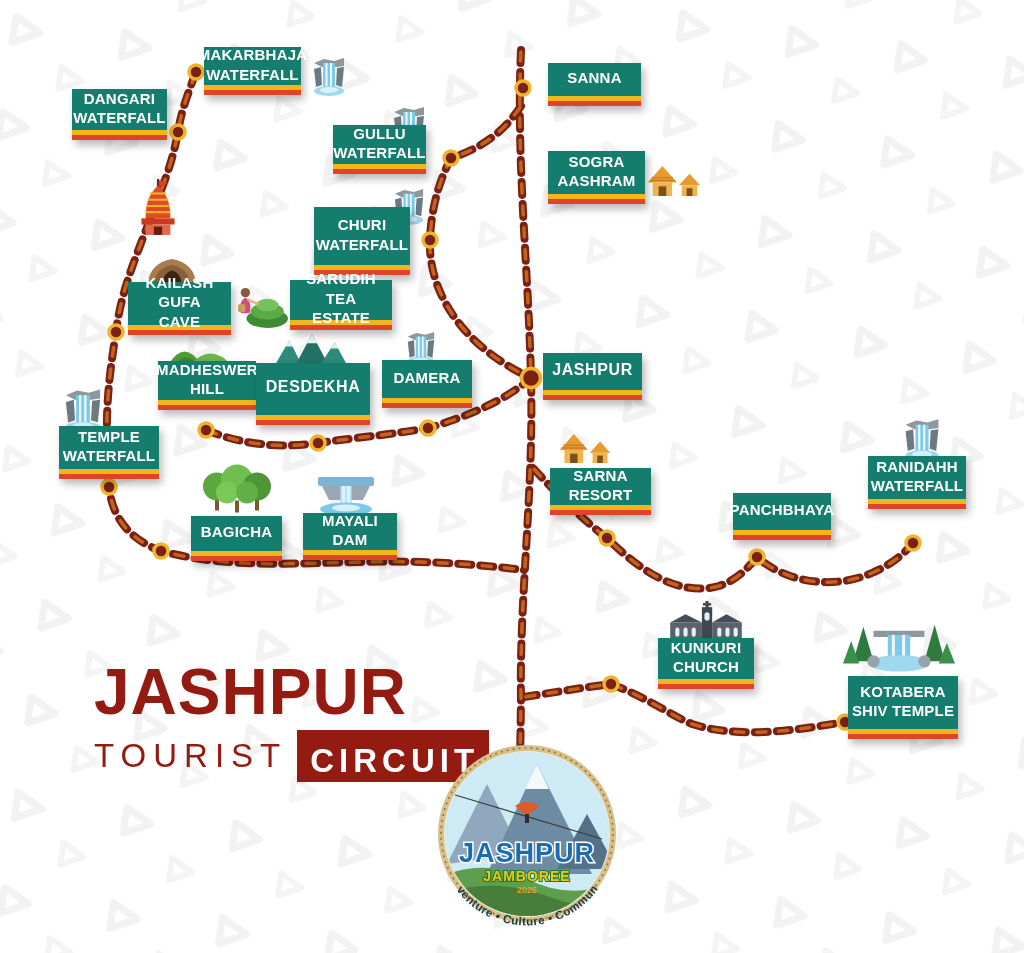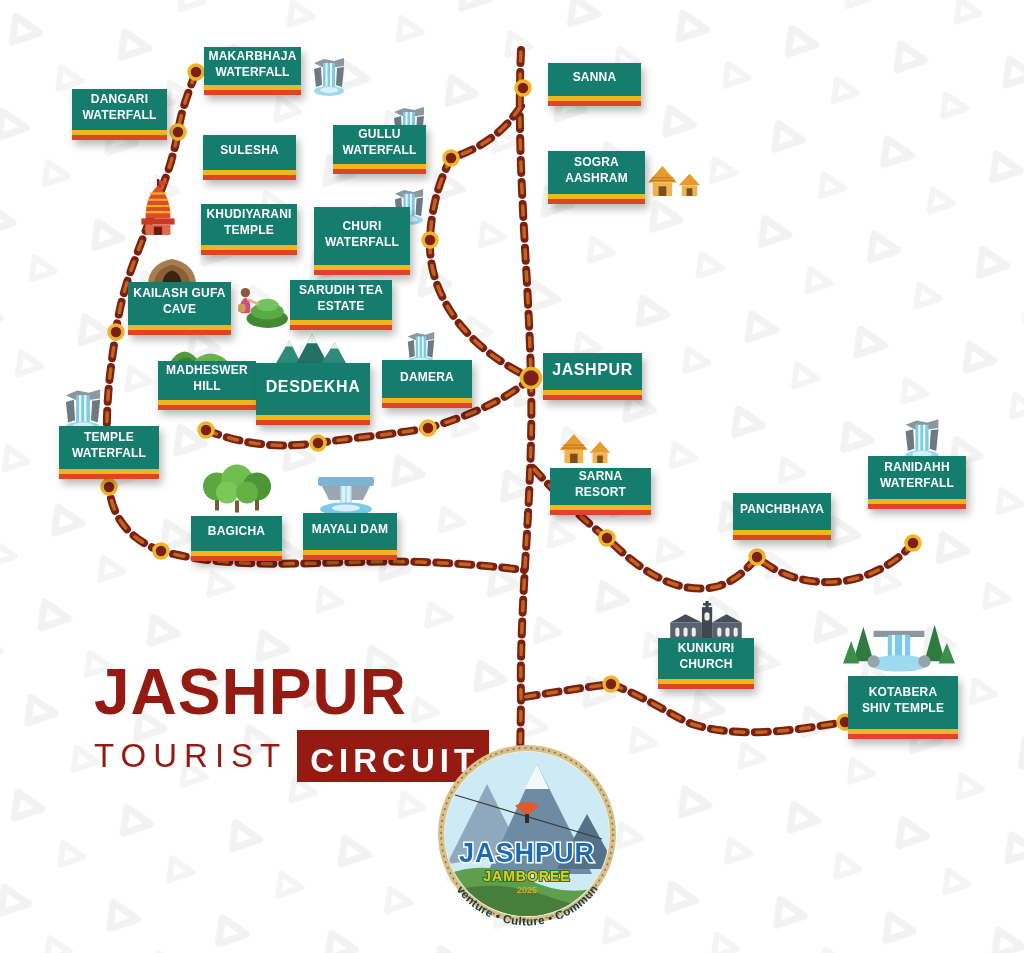--- a/index.html
+++ b/index.html
@@ -7,21 +7,21 @@
   svg.map-layer{position:absolute;left:0;top:0;width:1024px;height:953px;}
 
   .road-base{fill:none;stroke:var(--road-dark,#7a2113);stroke-width:8;stroke-linecap:round;stroke-dasharray:13 9;}
   .road-top{fill:none;stroke:var(--road-light,#c2641e);stroke-width:3.5;stroke-linecap:round;stroke-dasharray:9 13;stroke-dashoffset:-2;}
   .node{fill:var(--node-fill,#7a2113);stroke:var(--node-ring,#f0b429);stroke-width:3.5;}
 
   .badge{
     position:absolute;box-sizing:border-box;
     background:var(--badge-bg,#157d6e);color:#fff;
     display:flex;align-items:center;justify-content:center;text-align:center;
-    font-weight:700;font-size:12px;line-height:1.3;letter-spacing:.2px;
+    font-weight:700;font-size:15px;line-height:1.3;letter-spacing:.2px;
     white-space:pre-line;padding:3px 3px 11px;
     border-bottom:5px solid var(--badge-stripe-red,#e04428);
     box-shadow:inset 0 -5px 0 var(--badge-stripe-yellow,#f2b51c), 3px 5px 8px rgba(0,0,0,.28);
   }
   .badge.lg{font-size:16px;letter-spacing:.6px;}
 
   .title-block{position:absolute;left:94px;top:660px;}
   .title-main{font-size:64px;font-weight:900;color:var(--title-red,#931b12);line-height:1;letter-spacing:1px;}
   .title-sub{display:flex;align-items:stretch;gap:10px;margin-top:6px;}
   .title-tourist{font-size:33px;font-weight:400;color:var(--title-red,#931b12);letter-spacing:7px;display:flex;align-items:center;}
@@ -205,27 +205,24 @@
       <use href="#sym-church" x="668" y="600" width="76" height="45"></use>
       <use href="#sym-falls-scene" x="843" y="610" width="112" height="64"></use>
     </g>
   </svg>
 
   <div class="badge" style="left:204px;top:47px;width:97px;height:48px">MAKARBHAJA
 WATERFALL</div>
   <div class="badge" style="left:72px;top:89px;width:95px;height:51px">DANGARI
 WATERFALL</div>
   <div class="badge" style="left:548px;top:63px;width:93px;height:43px">SANNA</div>
-  <div class="badge" style="left:203px;top:135px;width:93px;height:45px">SULESHA</div>
   <div class="badge" style="left:333px;top:125px;width:93px;height:49px">GULLU
 WATERFALL</div>
   <div class="badge" style="left:548px;top:151px;width:97px;height:53px">SOGRA
 AASHRAM</div>
-  <div class="badge" style="left:201px;top:204px;width:96px;height:51px">KHUDIYARANI
-TEMPLE</div>
   <div class="badge" style="left:314px;top:207px;width:96px;height:68px">CHURI
 WATERFALL</div>
   <div class="badge" style="left:128px;top:282px;width:103px;height:53px">KAILASH GUFA
 CAVE</div>
   <div class="badge" style="left:290px;top:280px;width:102px;height:50px">SARUDIH TEA
 ESTATE</div>
   <div class="badge" style="left:158px;top:361px;width:98px;height:49px">MADHESWER
 HILL</div>
   <div class="badge lg" style="left:256px;top:363px;width:114px;height:62px">DESDEKHA</div>
   <div class="badge" style="left:382px;top:360px;width:90px;height:48px">DAMERA</div>

